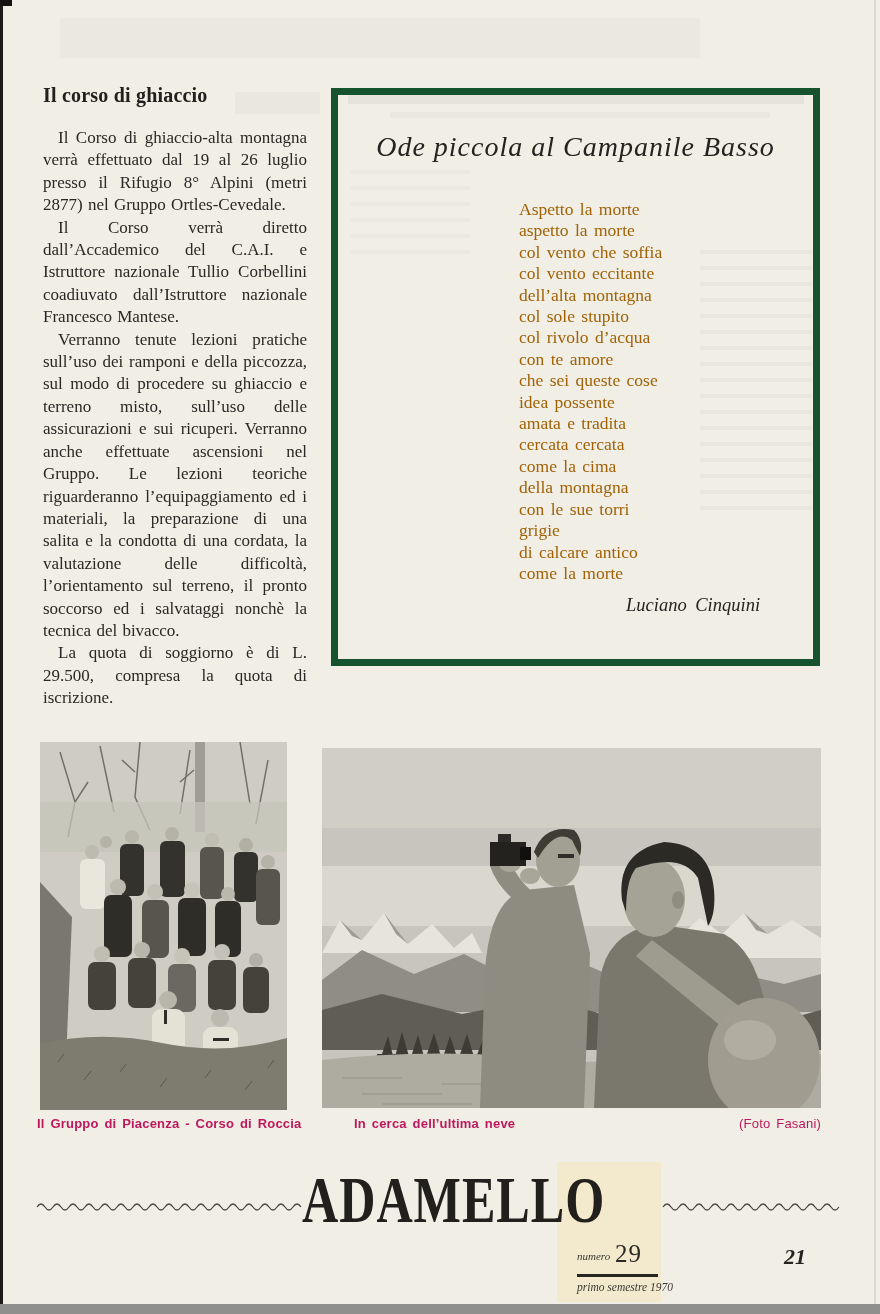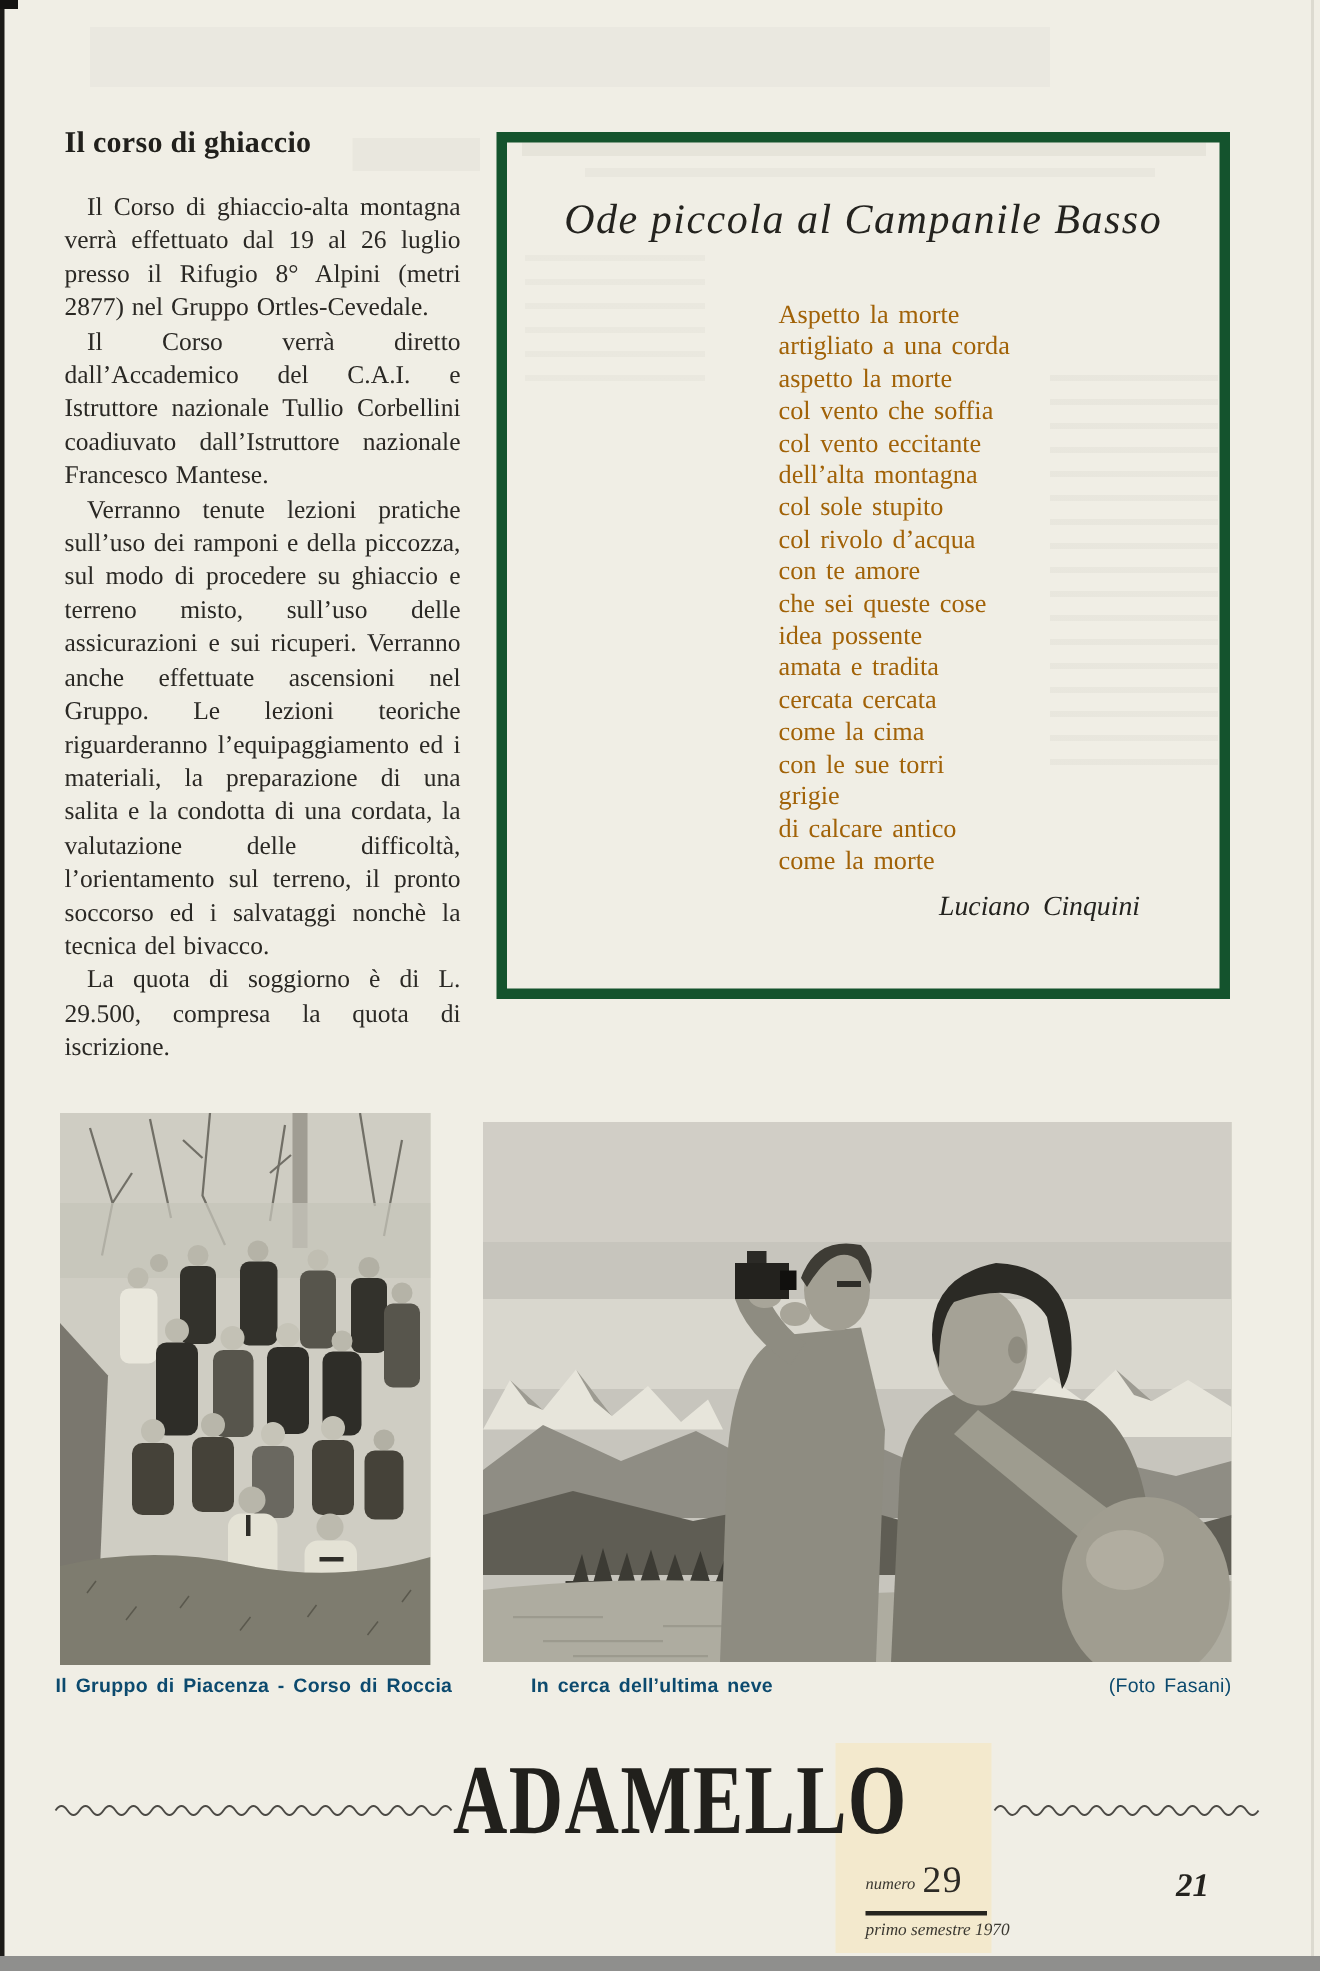--- a/index.html
+++ b/index.html
@@ -44,21 +44,21 @@
   }
 
   
   .photo{position:absolute;background:#c9c7bd;}
   .photo svg{display:block;}
   .photo-left{left:40px;top:742px;width:247px;height:368px;}
   .photo-right{left:322px;top:748px;width:499px;height:360px;}
 
   .caption{
     position:absolute;top:1116px;font-family:"Liberation Sans", sans-serif;
-    font-size:13px;font-weight:700;color:#0c4a6e;letter-spacing:.2px;word-spacing:2px;
+    font-size:13px;font-weight:700;color:#be185d;letter-spacing:.2px;word-spacing:2px;
   }
   .caption-left{left:37px;width:280px;}
   .caption-right{left:322px;width:280px;padding-left:32px;}
   .caption-credit{left:676px;width:145px;text-align:right;font-weight:400;}
 
   
   .cream-strip{position:absolute;left:557px;top:1162px;width:104px;height:140px;background:#f3e9cd;}
   .masthead{
     position:absolute;left:302px;top:1162px;font-family:"Liberation Serif", serif;
     font-size:54px;font-weight:700;color:#21201c;letter-spacing:1px;
@@ -90,33 +90,33 @@
     <p>Il Corso di ghiaccio-alta montagna verrà effettuato dal 19 al 26 luglio presso il Rifugio 8° Alpini (metri 2877) nel Gruppo Ortles-Cevedale.</p>
     <p>Il Corso verrà diretto dall’Accademico del C.A.I. e Istruttore nazionale Tullio Corbellini coadiuvato dall’Istruttore nazionale Francesco Mantese.</p>
     <p>Verranno tenute lezioni pratiche sull’uso dei ramponi e della piccozza, sul modo di procedere su ghiaccio e terreno misto, sull’uso delle assicurazioni e sui ricuperi. Verranno anche effettuate ascensioni nel Gruppo. Le lezioni teoriche riguarderanno l’equipaggiamento ed i materiali, la preparazione di una salita e la condotta di una cordata, la valutazione delle difficoltà, l’orientamento sul terreno, il pronto soccorso ed i salvataggi nonchè la tecnica del bivacco.</p>
     <p>La quota di soggiorno è di L. 29.500, compresa la quota di iscrizione.</p>
   </div>
 
   <div class="poem-box">
     <div class="poem-title">Ode piccola al Campanile Basso</div>
     <div class="poem-lines">
       <div class="poem-line">Aspetto la morte</div>
-      <div class="poem-line">artigliato a una corda</div>
       <div class="poem-line">aspetto la morte</div>
       <div class="poem-line">col vento che soffia</div>
       <div class="poem-line">col vento eccitante</div>
       <div class="poem-line">dell’alta montagna</div>
       <div class="poem-line">col sole stupito</div>
       <div class="poem-line">col rivolo d’acqua</div>
       <div class="poem-line">con te amore</div>
       <div class="poem-line">che sei queste cose</div>
       <div class="poem-line">idea possente</div>
       <div class="poem-line">amata e tradita</div>
       <div class="poem-line">cercata cercata</div>
       <div class="poem-line">come la cima</div>
+      <div class="poem-line">della montagna</div>
       <div class="poem-line">con le sue torri</div>
       <div class="poem-line">grigie</div>
       <div class="poem-line">di calcare antico</div>
       <div class="poem-line">come la morte</div>
     </div>
     <div class="poem-author">Luciano Cinquini</div>
   </div>
 
   <div class="photo photo-left">
     <svg width="247" height="368" viewBox="0 0 247 368">

